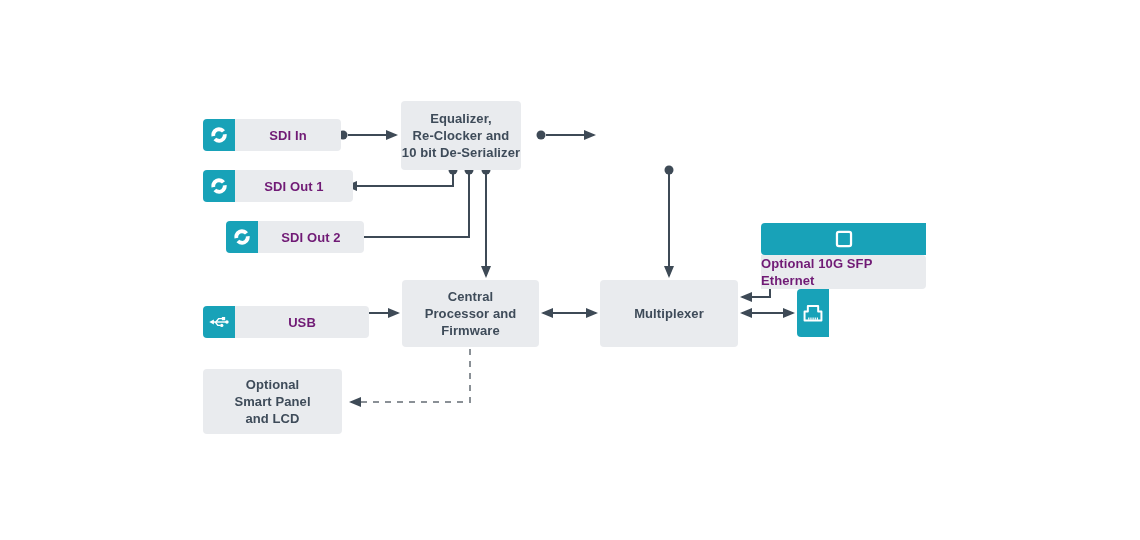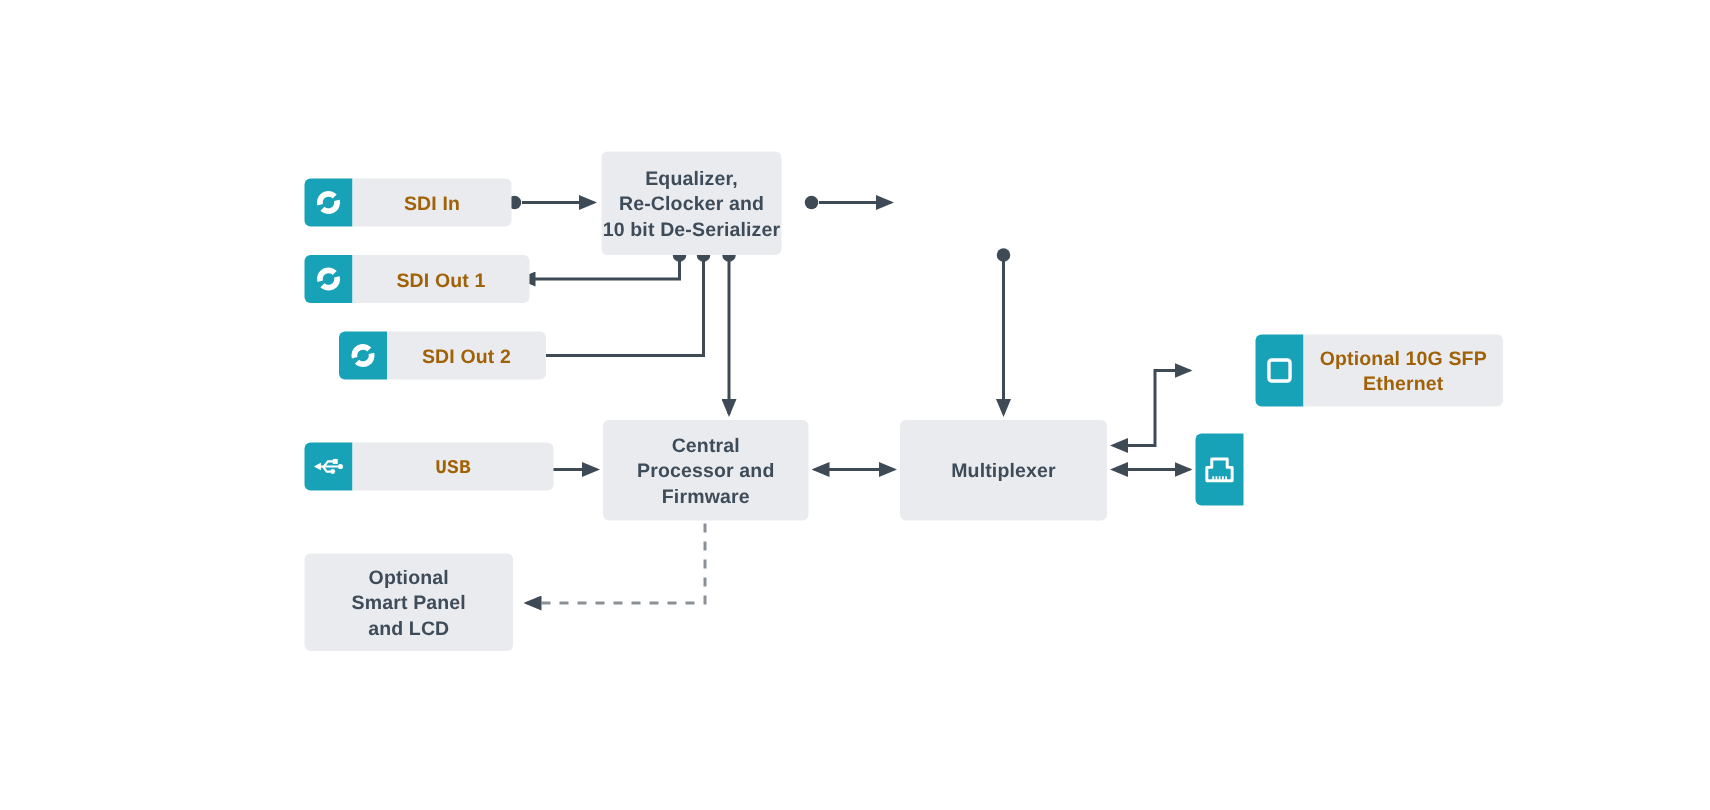--- a/index.html
+++ b/index.html
@@ -37,22 +37,22 @@
     flex:0 0 32px;
     background:#18A2B8;
     border-radius:4px 0 0 4px;
     display:flex;align-items:center;justify-content:center;
   }
   .io .lbl{
     flex:1;
     background:#E9EBEE;
     border-radius:0 4px 4px 0;
     display:flex;align-items:center;justify-content:center;
-    color:#a16207;font-size:13px;font-weight:700;line-height:17px;
-    letter-spacing:.1px;text-align:center;
+    color:#701a75;font-size:13px;font-weight:700;line-height:17px;
+    letter-spacing:.1px;
   }
 </style>
 </head>
 <body>
 
 <div class="canvas">
 
   <svg class="wires" viewBox="0 0 1140 540">
     <defs>
       <marker id="arr" markerUnits="userSpaceOnUse" markerWidth="12" markerHeight="10" refX="10" refY="5" orient="auto-start-reverse">
@@ -102,21 +102,21 @@
 
   <div class="io" style="left:203px;top:221px;width:138px;height:32px;margin-left:23px;">
     <div class="icon">
       <svg width="22" height="22" viewBox="0 0 24 24">
         <circle cx="12" cy="12" r="6.3" fill="none" stroke="#ffffff" stroke-width="4.2" stroke-dasharray="16.5 3.3" stroke-dashoffset="4" transform="rotate(20 12 12)"></circle>
       </svg>
     </div>
     <div class="lbl">SDI Out 2</div>
   </div>
 
-  <div class="io" style="left:203px;top:295px;width:166px;height:32px;font-family:Liberation Mono, monospace;">
+  <div class="io" style="left:203px;top:306px;width:166px;height:32px;">
     <div class="icon">
       <svg width="24" height="24" viewBox="0 0 32 32">
         <g stroke="#ffffff" stroke-width="1.9" fill="none">
           <path d="M6,16 H25.5"></path>
           <path d="M12,16 L15.5,11.5 L20,11.5"></path>
           <path d="M11,16 L14.5,20.5 L17.8,20.5"></path>
         </g>
         <g fill="#ffffff">
           <polygon points="3,16 9.2,12.6 9.2,19.4"></polygon>
           <circle cx="26.6" cy="16" r="2.3"></circle>
@@ -152,21 +152,21 @@
   </div>
 
   <div class="blk" style="left:402px;top:280px;width:137px;height:67px;">
     <div class="lines">
       <span>Central</span>
       <span>Processor and</span>
       <span>Firmware</span>
     </div>
   </div>
 
-  <div class="io" style="left:837px;top:223px;width:165px;height:48px;">
+  <div class="io" style="left:761px;top:223px;width:165px;height:48px;flex-direction:column;">
     <div class="icon">
       <svg width="30" height="30" viewBox="0 0 32 32">
         <rect x="8.5" y="8.5" width="15" height="15" rx="2" fill="none" stroke="#ffffff" stroke-width="2.4"></rect>
       </svg>
     </div>
     <div class="lbl">
       <div class="lines">
         <span>Optional</span>
         <span>10G SFP Ethernet</span>
       </div>

